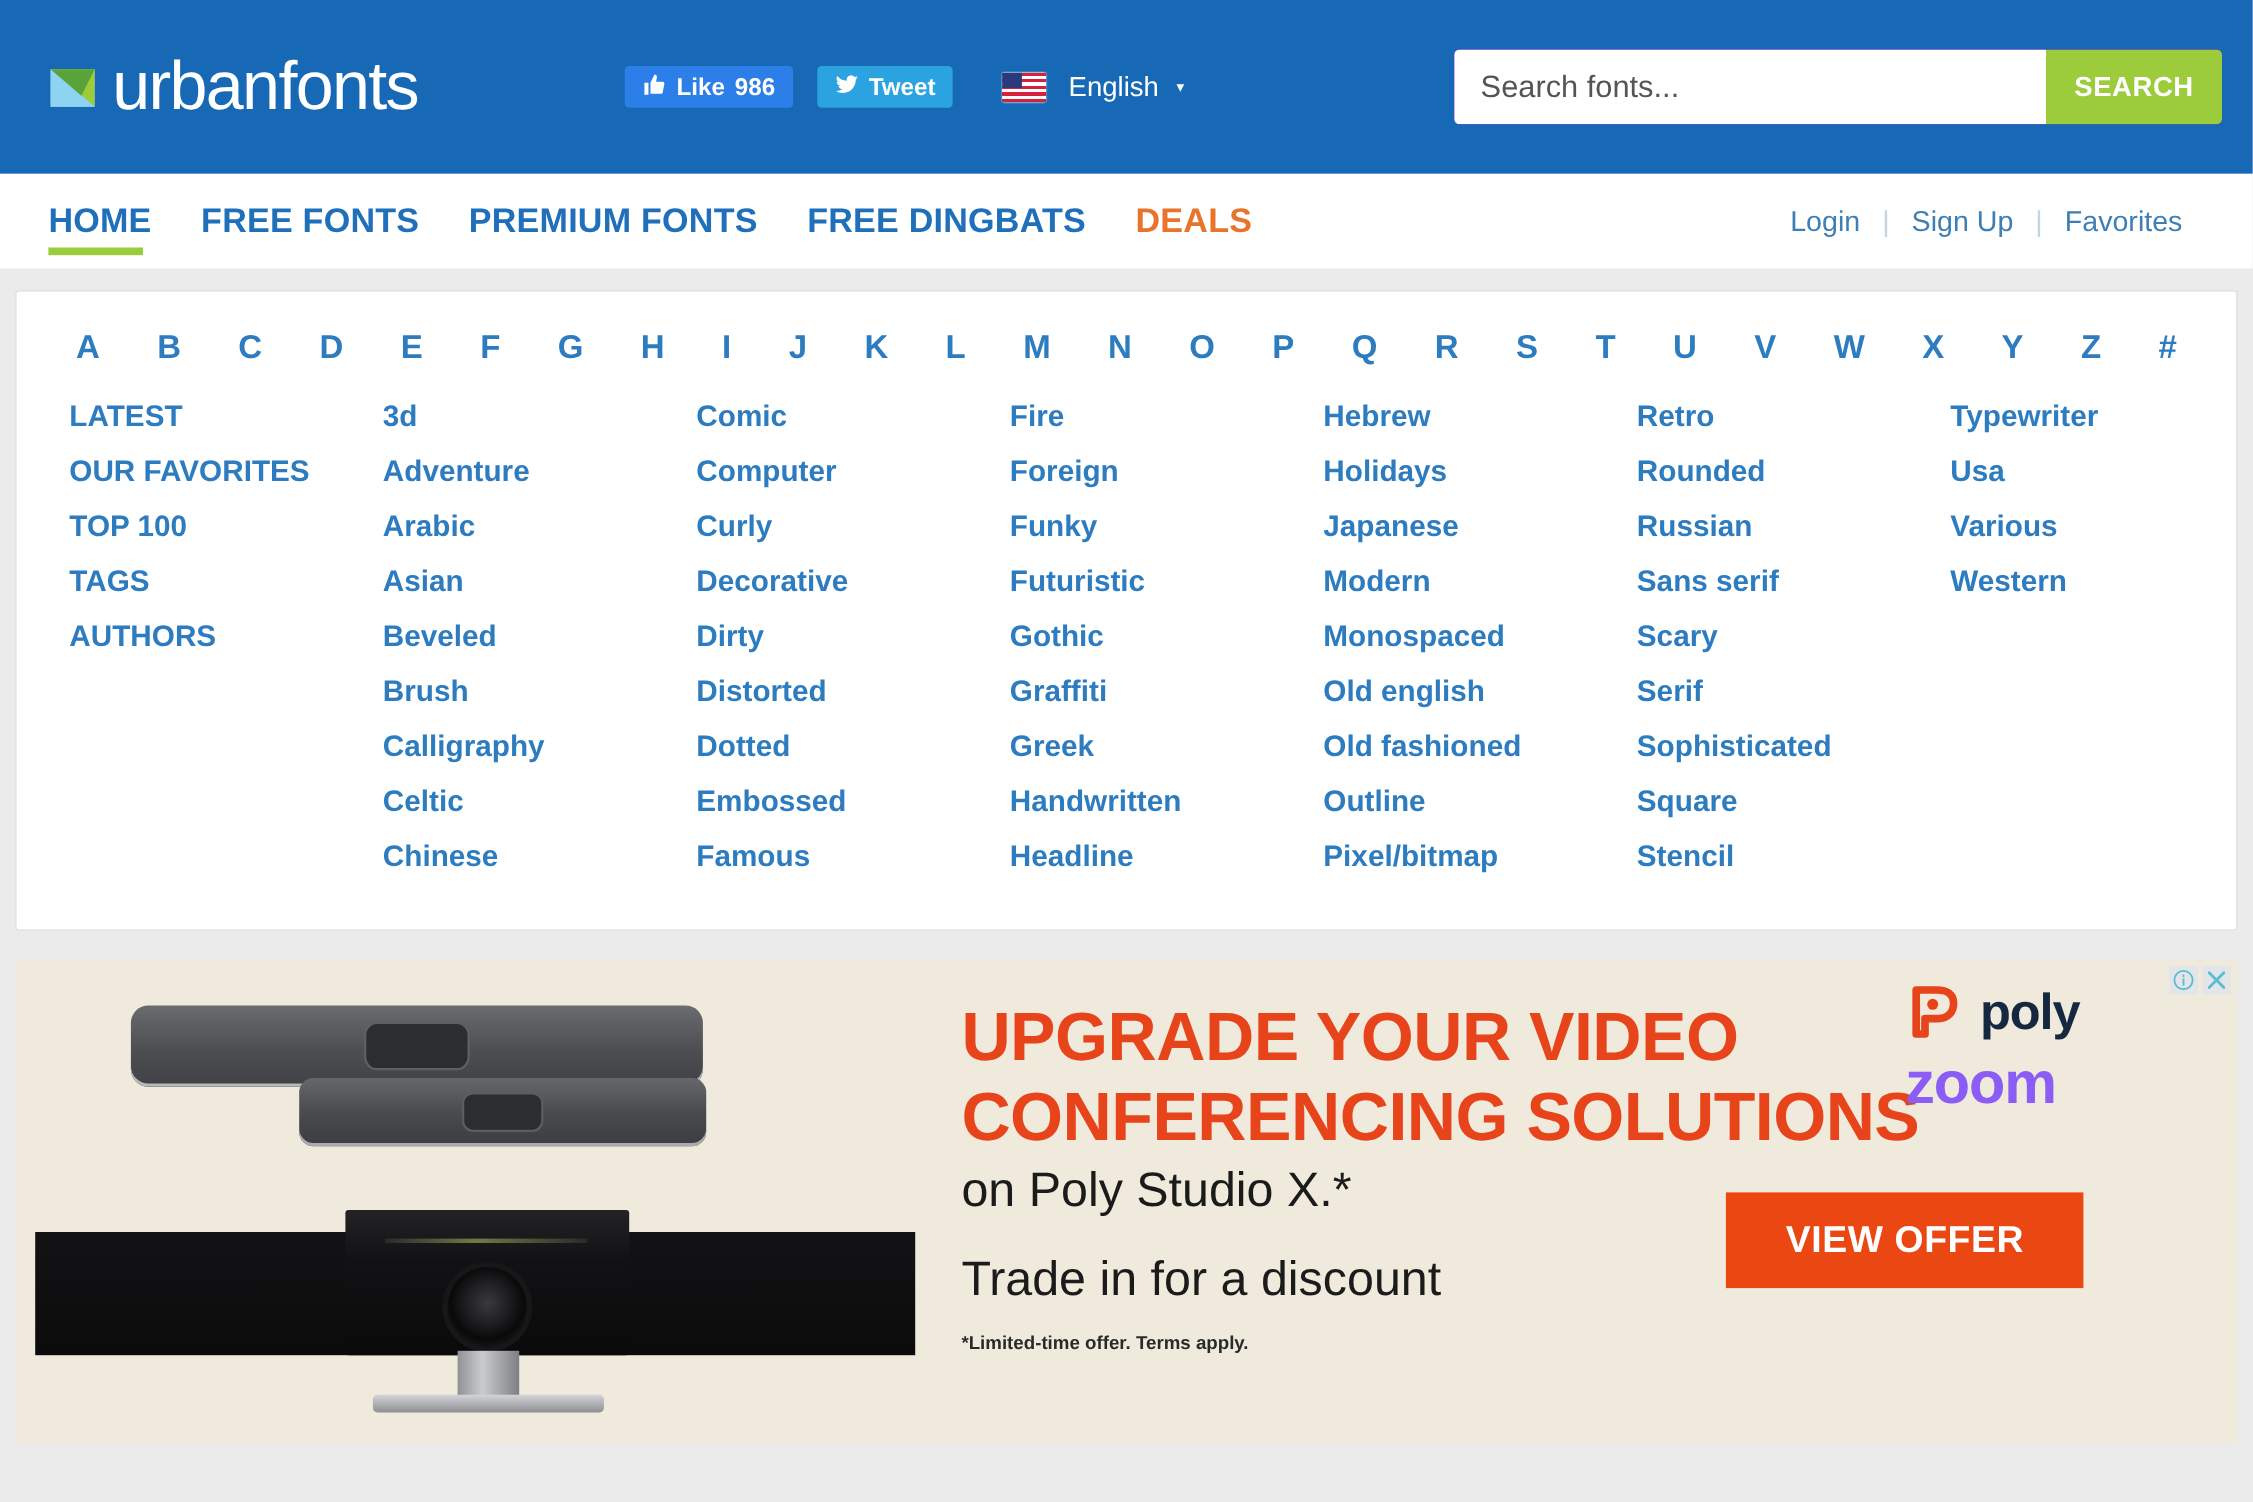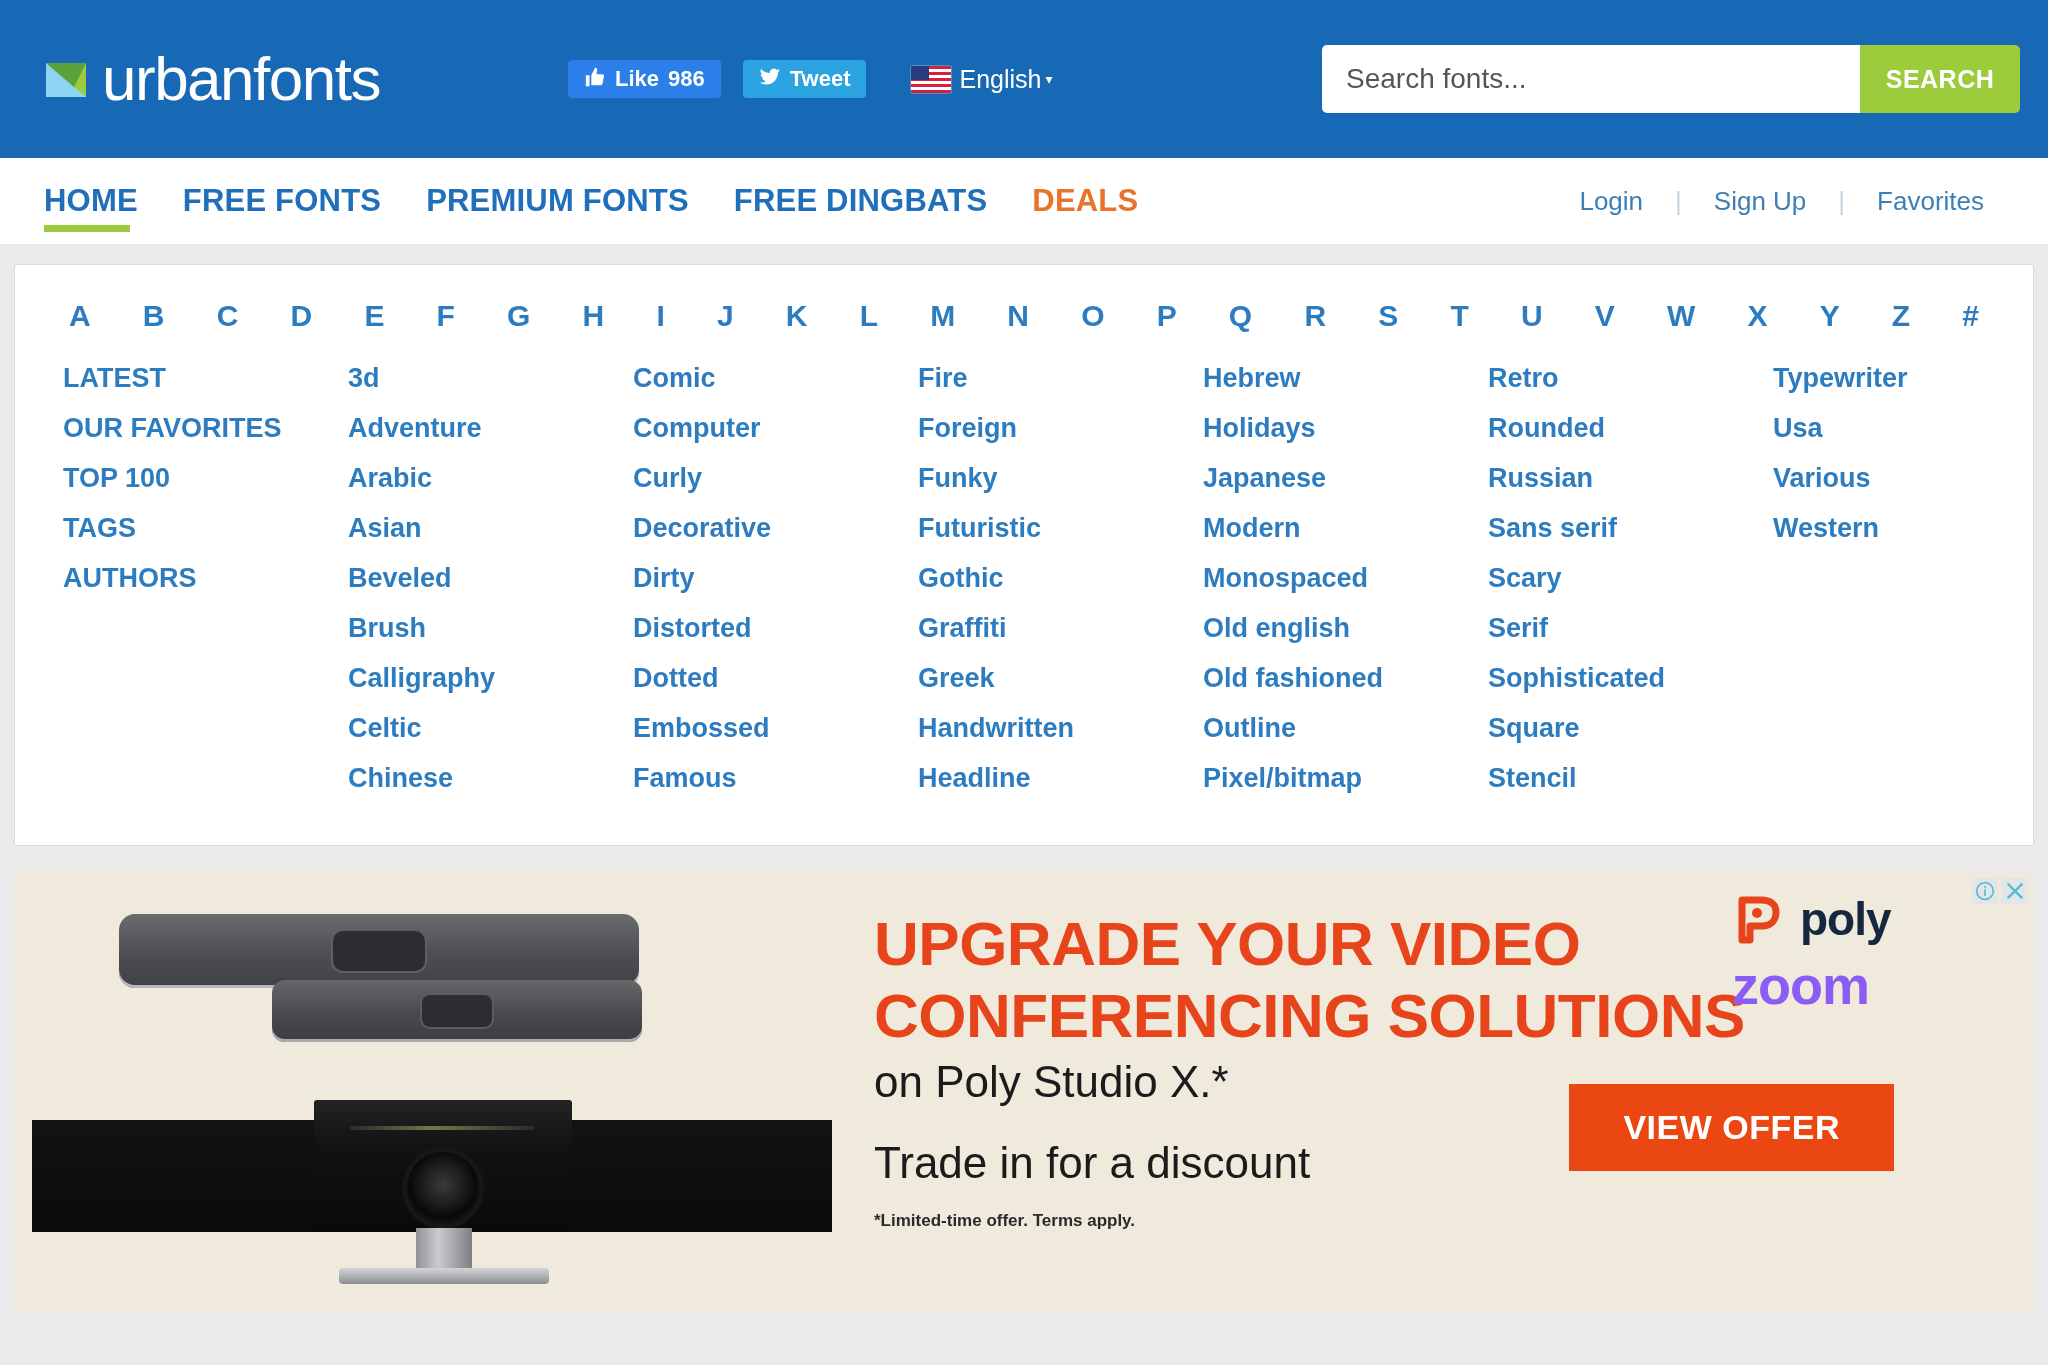--- a/index.html
+++ b/index.html
@@ -34,21 +34,21 @@
     display: flex; align-items: center; gap: 9px;
     height: 38px; padding: 0 16px; border-radius: 4px;
     color: #fff; font-size: 22px; font-weight: bold;
     white-space: nowrap;
     cursor: pointer;
   }
   .btn-like { background: #2c7fe8; }
   .btn-tweet { background: #2aa3e0; }
   .glyph-fb, .glyph-tw { display: inline-block; line-height: 1; }
 
-  .lang { display: flex; align-items: center; gap: 8px; margin-left: 45px; cursor: pointer; }
+  .lang { display: flex; align-items: center; gap: 20px; margin-left: 45px; cursor: pointer; }
   .flag {
     width: 40px; height: 27px; border-radius: 2px; position: relative; overflow: hidden;
     background: repeating-linear-gradient(to bottom, #d6203c 0 3px, #ffffff 3px 6px);
     box-shadow: 0 0 0 1px rgba(255,255,255,0.25);
   }
   .flag::after {
     content: ""; position: absolute; left: 0; top: 0; width: 18px; height: 14px;
     background: #2b3a7a;
   }
   .lang-label { color: #fff; font-size: 25px; }
@@ -84,21 +84,21 @@
     position: relative; height: 100%;
     display: flex; align-items: center;
     color: #1f6fba; font-size: 31px; font-weight: bold; letter-spacing: 0.2px;
     cursor: pointer; white-space: nowrap;
   }
   .nav-item.deals { color: #e8742c; }
   .nav-item.active::after {
     content: ""; position: absolute; left: 0; right: 8px; bottom: 12px;
     height: 7px; background: #9ccb3b;
   }
-  .nav-right { margin-left: auto; display: flex; align-items: center; gap: 12px; }
+  .nav-right { margin-left: auto; display: flex; align-items: center; gap: 0; }
   .nav-link {
     color: #3d7fb5; font-size: 26px; padding: 0 20px; cursor: pointer; white-space: nowrap;
   }
   .nav-sep { color: #c6d4de; font-size: 26px; }
 
   
   .page { padding: 20px 14px 0 14px; }
   .panel {
     background: #fff; border: 1px solid #dcdcdc; border-radius: 3px;
     padding: 34px 38px 30px 38px;

